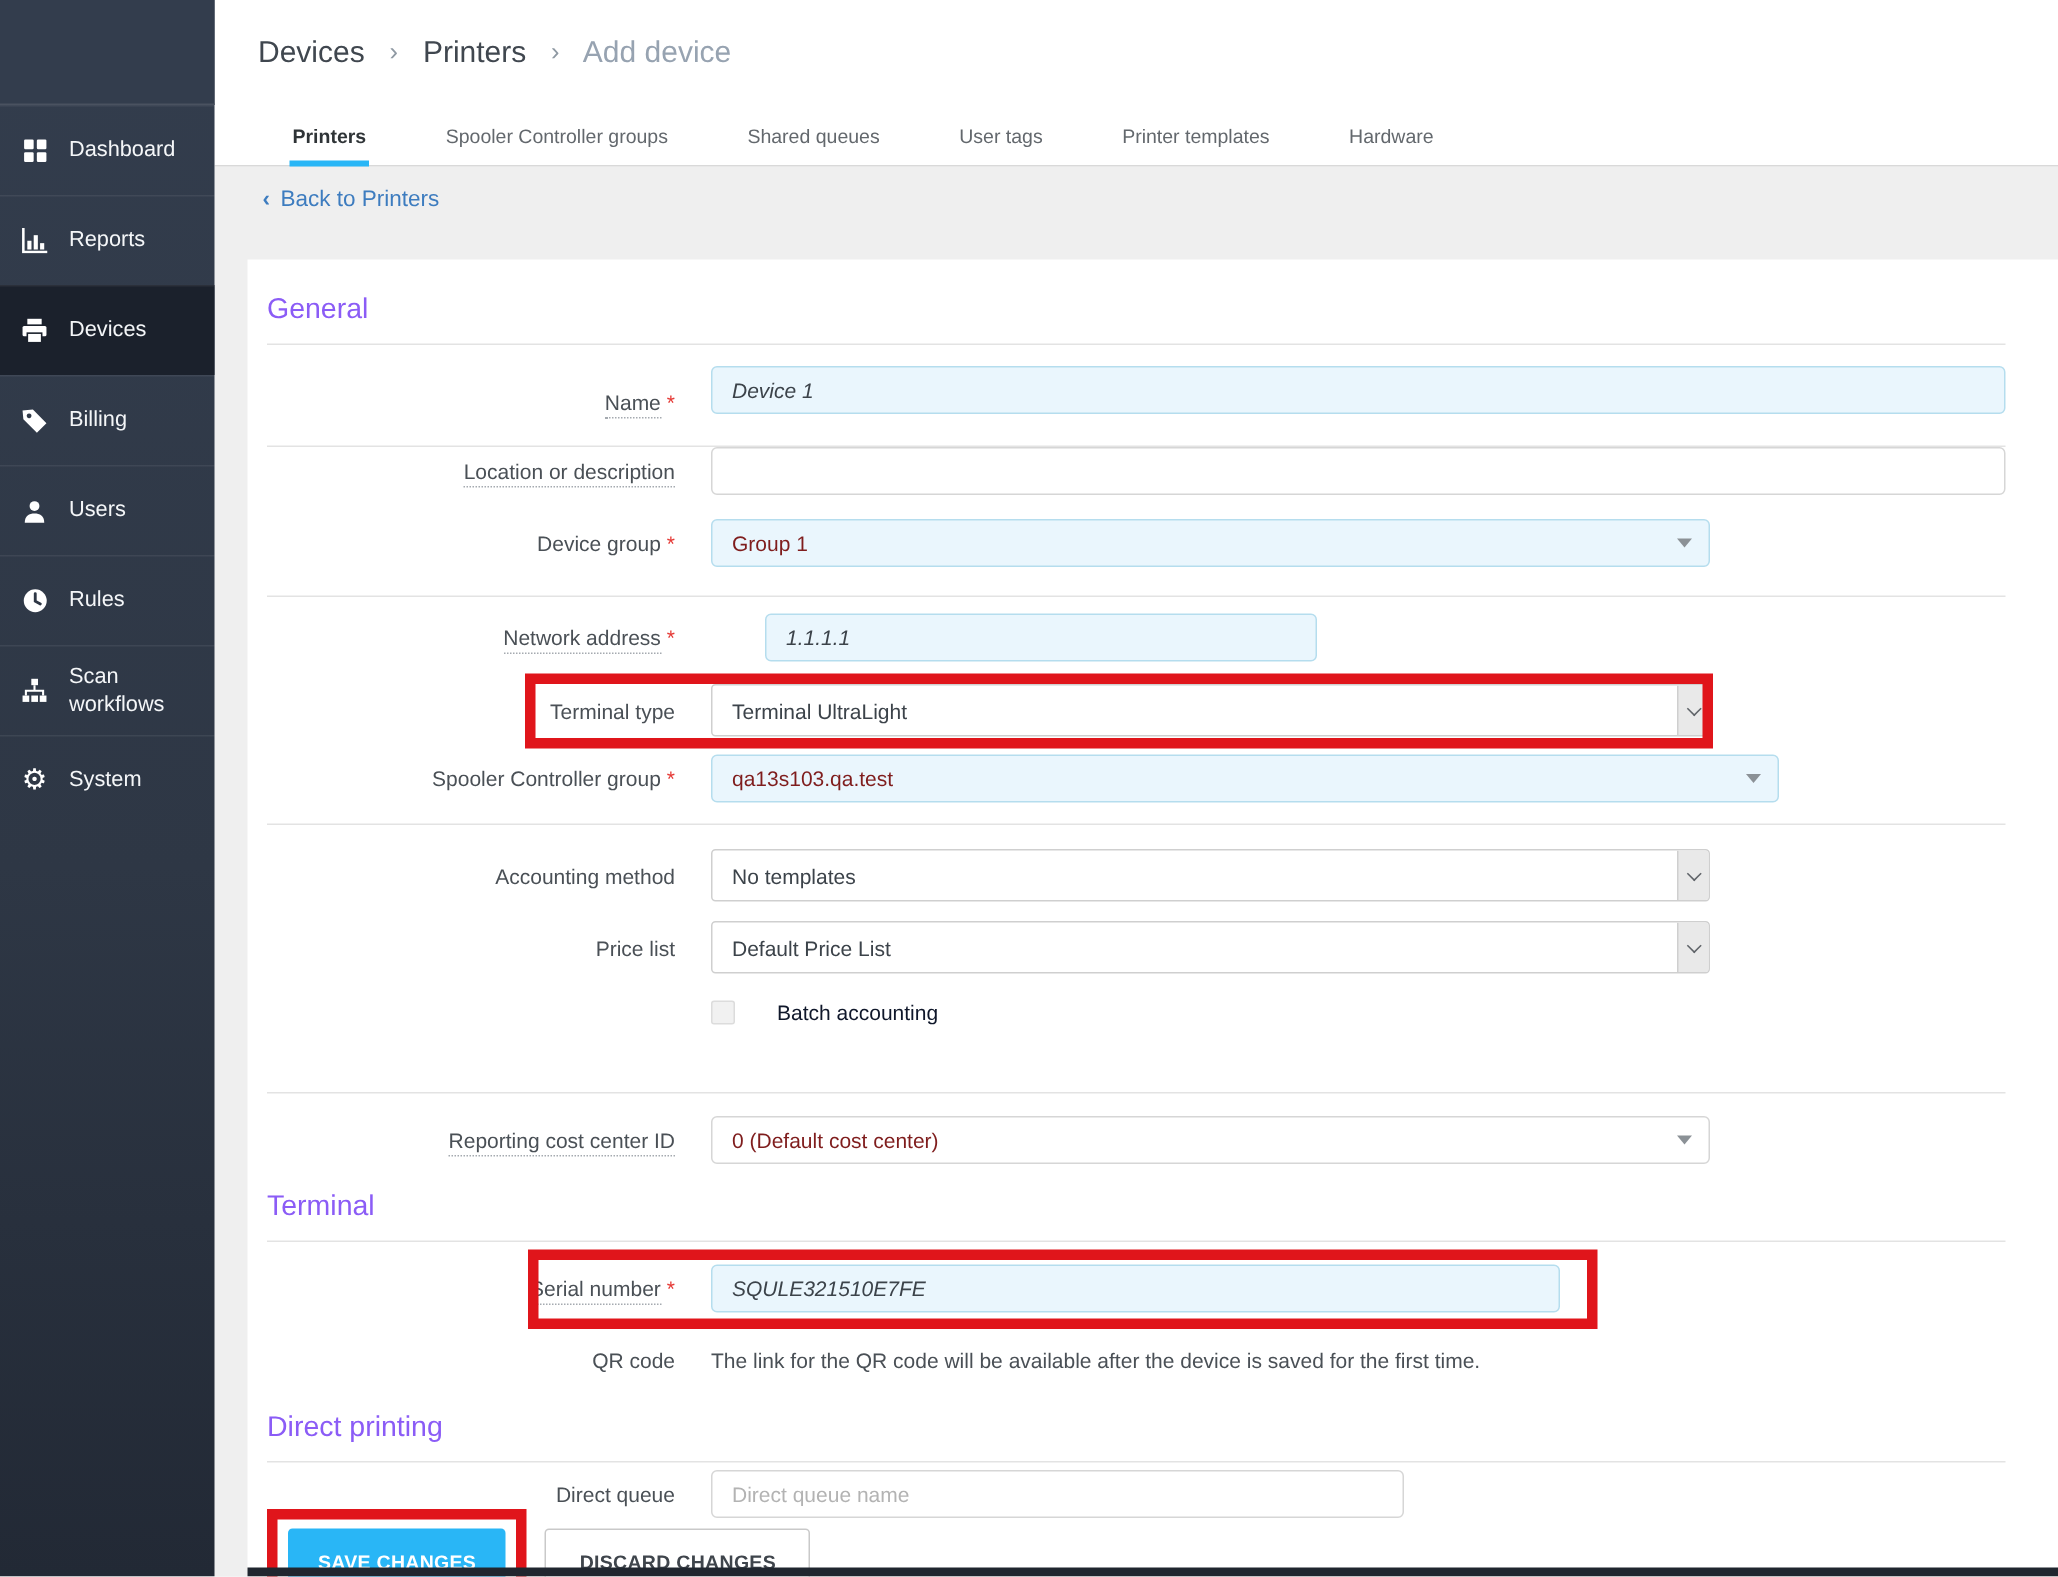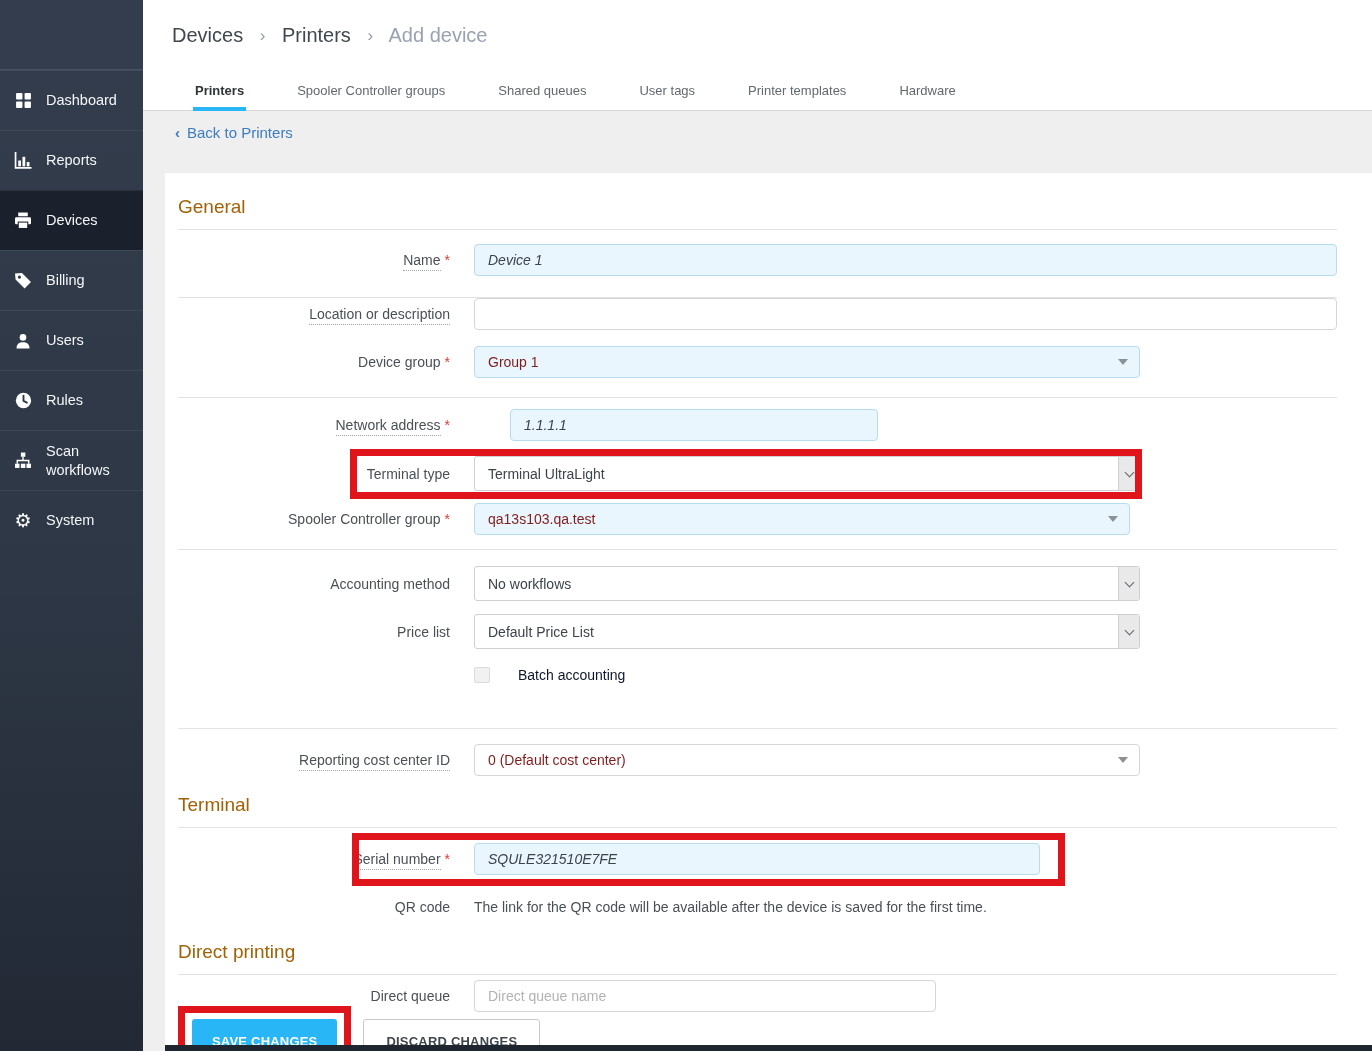--- a/index.html
+++ b/index.html
@@ -56,21 +56,21 @@
 
   .back-row { padding:13px 0 0 32px; height:33px; }
   .back-link { color:#3d7cbf; font-size:15px; text-decoration:none; cursor:pointer; }
   .back-link .chev { font-size:15px; margin-right:7px; font-weight:bold; }
 
   
   .card {
     margin:29px 0 0 22px; width:1207px; min-height:863px; background:#fff;
     padding:1px 35px 40px 13px; position:relative;
   }
-  h2.section { font-size:19px; font-weight:400; color:#a16207; margin:22px 0 11px 0; }
+  h2.section { font-size:19px; font-weight:400; color:#8b5cf6; margin:22px 0 11px 0; }
   hr.head, hr.sep { border:0; border-top:1px solid #e3e3e3; margin:0; }
   hr.sep { margin-top:19px; }
   hr.sep.big { margin-top:45px; }
 
   .row { display:flex; align-items:center; position:relative; }
   .lbl { width:272px; min-width:272px; text-align:right; font-size:14px; color:#4a5056; }
   .lbl .dot { border-bottom:1px dotted #a5aab0; padding-bottom:2px; }
   .req { color:#e53935; margin-left:4px; }
   .fld { margin-left:24px; display:flex; align-items:center; position:relative; }
 
@@ -247,21 +247,21 @@
 
   <div class="back-row">
     <a class="back-link"><span class="chev">‹</span><span>Back to Printers</span></a>
   </div>
 
   <div class="card">
 
     <h2 class="section">General</h2>
     <hr class="head">
 
-    <div class="row" style="margin-top:14px;">
+    <div class="row" style="margin-top:14px;align-items:flex-end;">
       <div class="lbl"><span class="dot">Name</span><span class="req">*</span></div>
       <div class="fld">
           <input class="txt filled" style="width: 863px;" value="Device 1">
         </div>
     </div>
 
     <hr class="sep" style="margin-top:21px;">
 
     <div class="row" style="">
       <div class="lbl"><span class="dot">Location or description</span></div>
@@ -298,34 +298,34 @@
           <span class="nbtn">
               <span class="chevron"></span>
             </span>
         </div>
       </div>
     </div>
 
     <div class="row" style="margin-top:12px;">
       <div class="lbl"><span>Spooler Controller group</span><span class="req">*</span></div>
       <div class="fld">
-        <div class="sel blue" style="width:656px;">
+        <div class="sel blue" style="width:712px;">
           <span>qa13s103.qa.test</span>
           <span class="caret"></span>
         </div>
       </div>
     </div>
 
     <hr class="sep" style="margin-top:14px;">
 
     <div class="row" style="margin-top:16px;">
       <div class="lbl"><span>Accounting method</span></div>
       <div class="fld">
         <div class="nsel" style="width:666px;">
-          <span class="nval">No workflows</span>
+          <span class="nval">No templates</span>
           <span class="nbtn">
               <span class="chevron"></span>
             </span>
         </div>
       </div>
     </div>
 
     <div class="row" style="margin-top:13px;">
       <div class="lbl"><span>Price list</span></div>
       <div class="fld">

